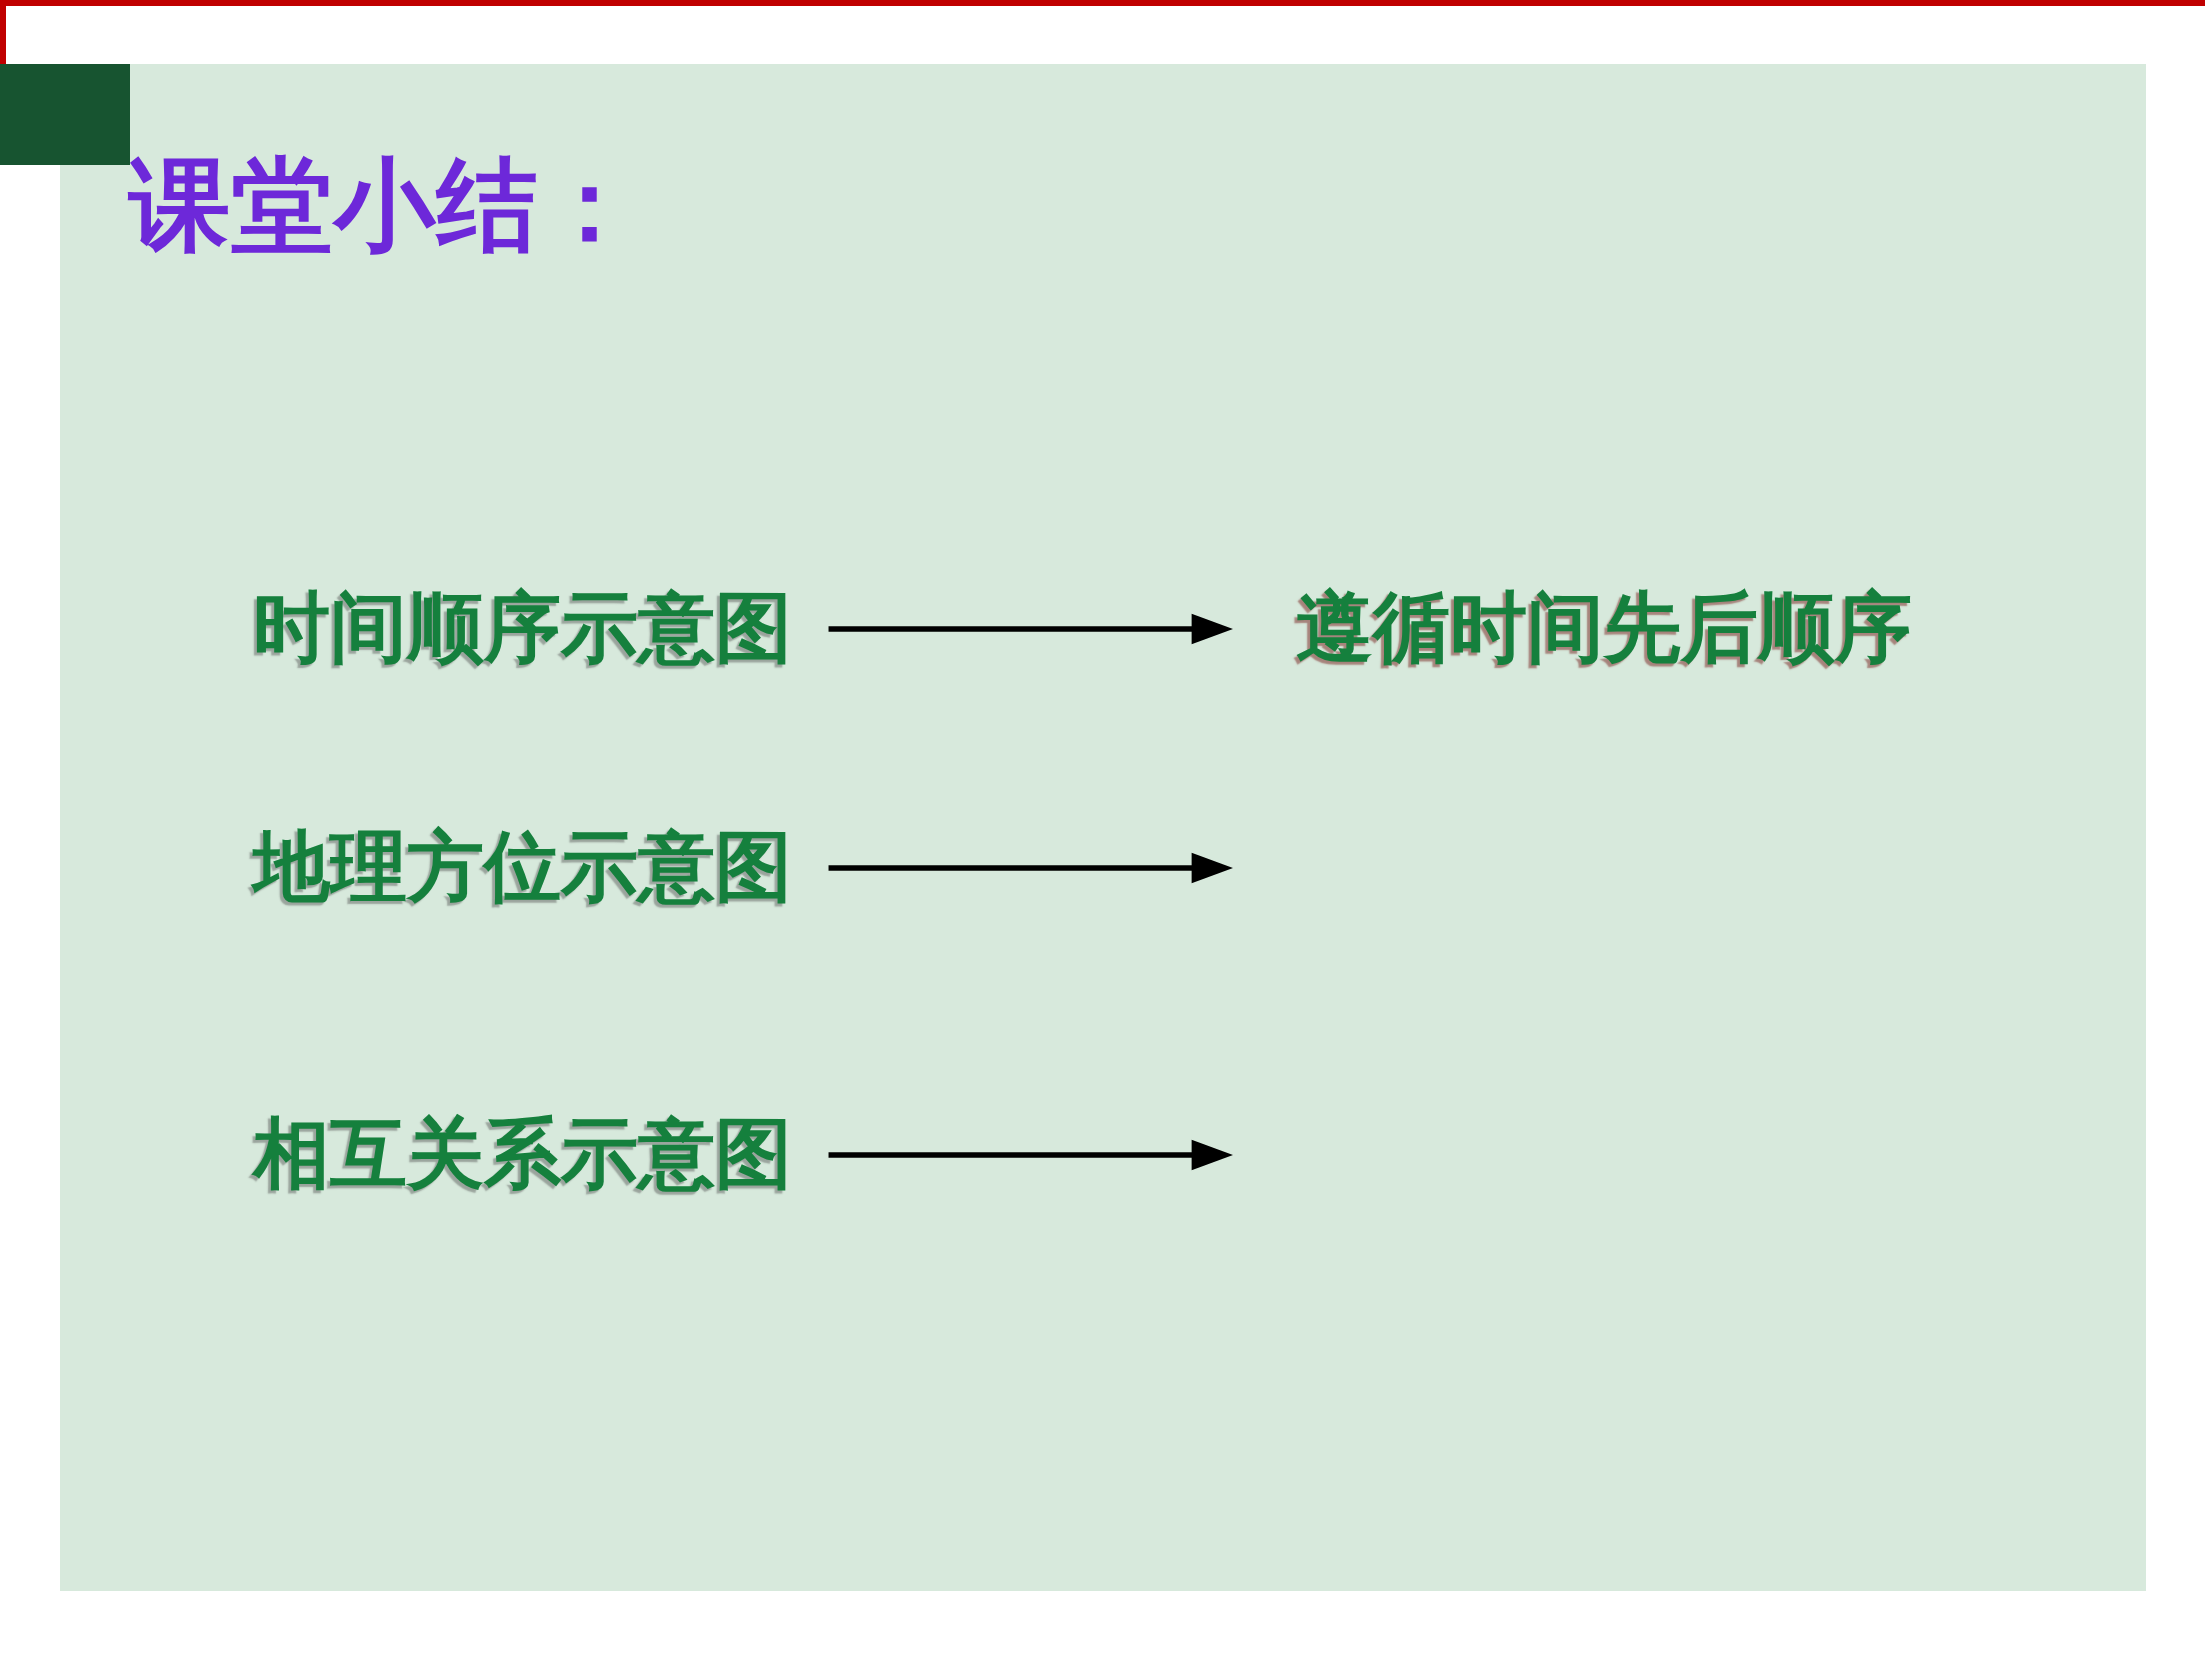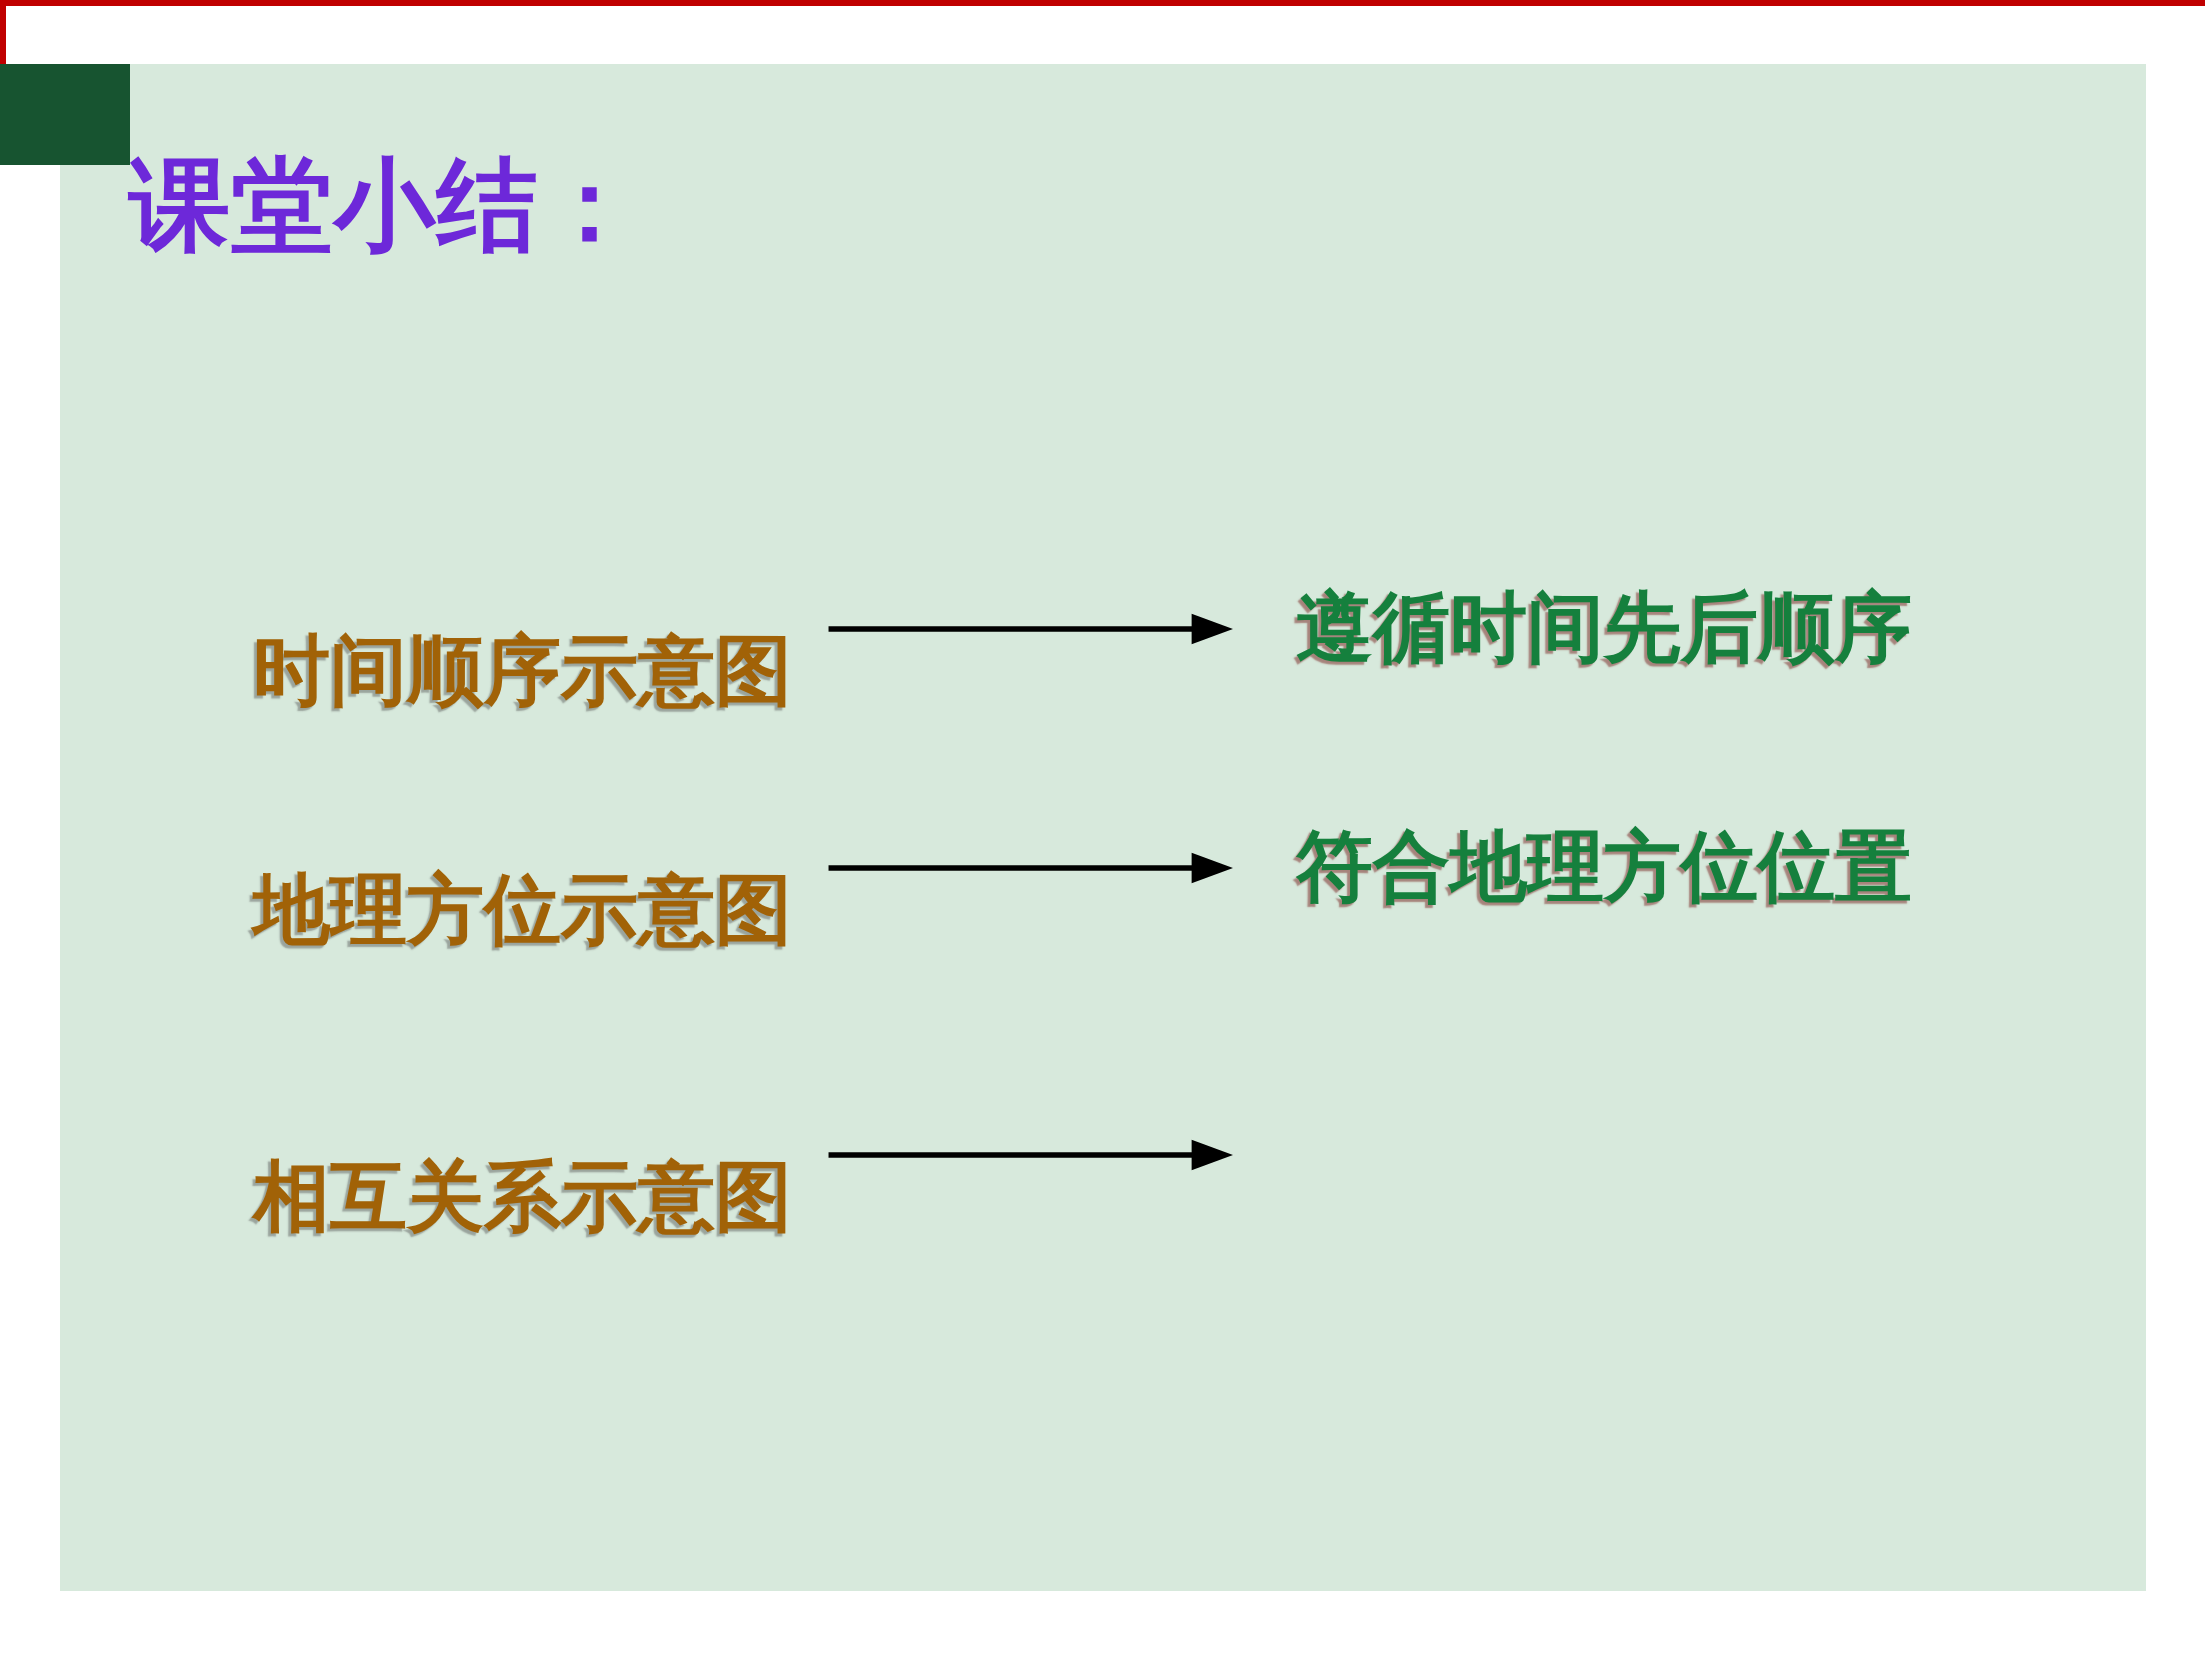--- a/index.html
+++ b/index.html
@@ -55,24 +55,23 @@
   .row-1 { top: 567px; }
   .row-2 { top: 806px; padding-left: 7px; }
   .row-3 { top: 1093px; }
   .row-label {
     position: absolute;
     left: 253px; top: 50%;
     transform: translateY(-50%);
     font-family: Liberation Serif, serif;
     font-weight: 700;
     font-size: 77px;
-    color: #a16207;
+    color: #15803d;
     white-space: nowrap;
     text-shadow: -3.1px 3.1px 1.5px rgba(80, 80, 80, 0.45);
-    margin-top: 43px;
   }
   .row-arrow {
     position: absolute;
     left: 827px; top: 50%;
     transform: translateY(-50%);
     width: 406px; height: 46px;
   }
   .row-result {
     position: absolute;
     left: 1296px; top: 50%;
@@ -106,21 +105,20 @@
     </svg>
     <span class="row-result">遵循时间先后顺序</span>
   </div>
 
   <div class="row row-2">
     <span class="row-label">地理方位示意图</span>
     <svg class="row-arrow" viewBox="0 0 530 60" xmlns="http://www.w3.org/2000/svg">
       <line x1="2" y1="30" x2="480" y2="30" stroke="#000000" stroke-width="7"></line>
       <polygon points="476,10 530,30 476,50" fill="#000000"></polygon>
     </svg>
-    <span class="row-result">符合地理方位位置</span>
   </div>
 
   <div class="row row-3">
     <span class="row-label">相互关系示意图</span>
     <svg class="row-arrow" viewBox="0 0 530 60" xmlns="http://www.w3.org/2000/svg">
       <line x1="2" y1="30" x2="480" y2="30" stroke="#000000" stroke-width="7"></line>
       <polygon points="476,10 530,30 476,50" fill="#000000"></polygon>
     </svg>
   </div>
 

